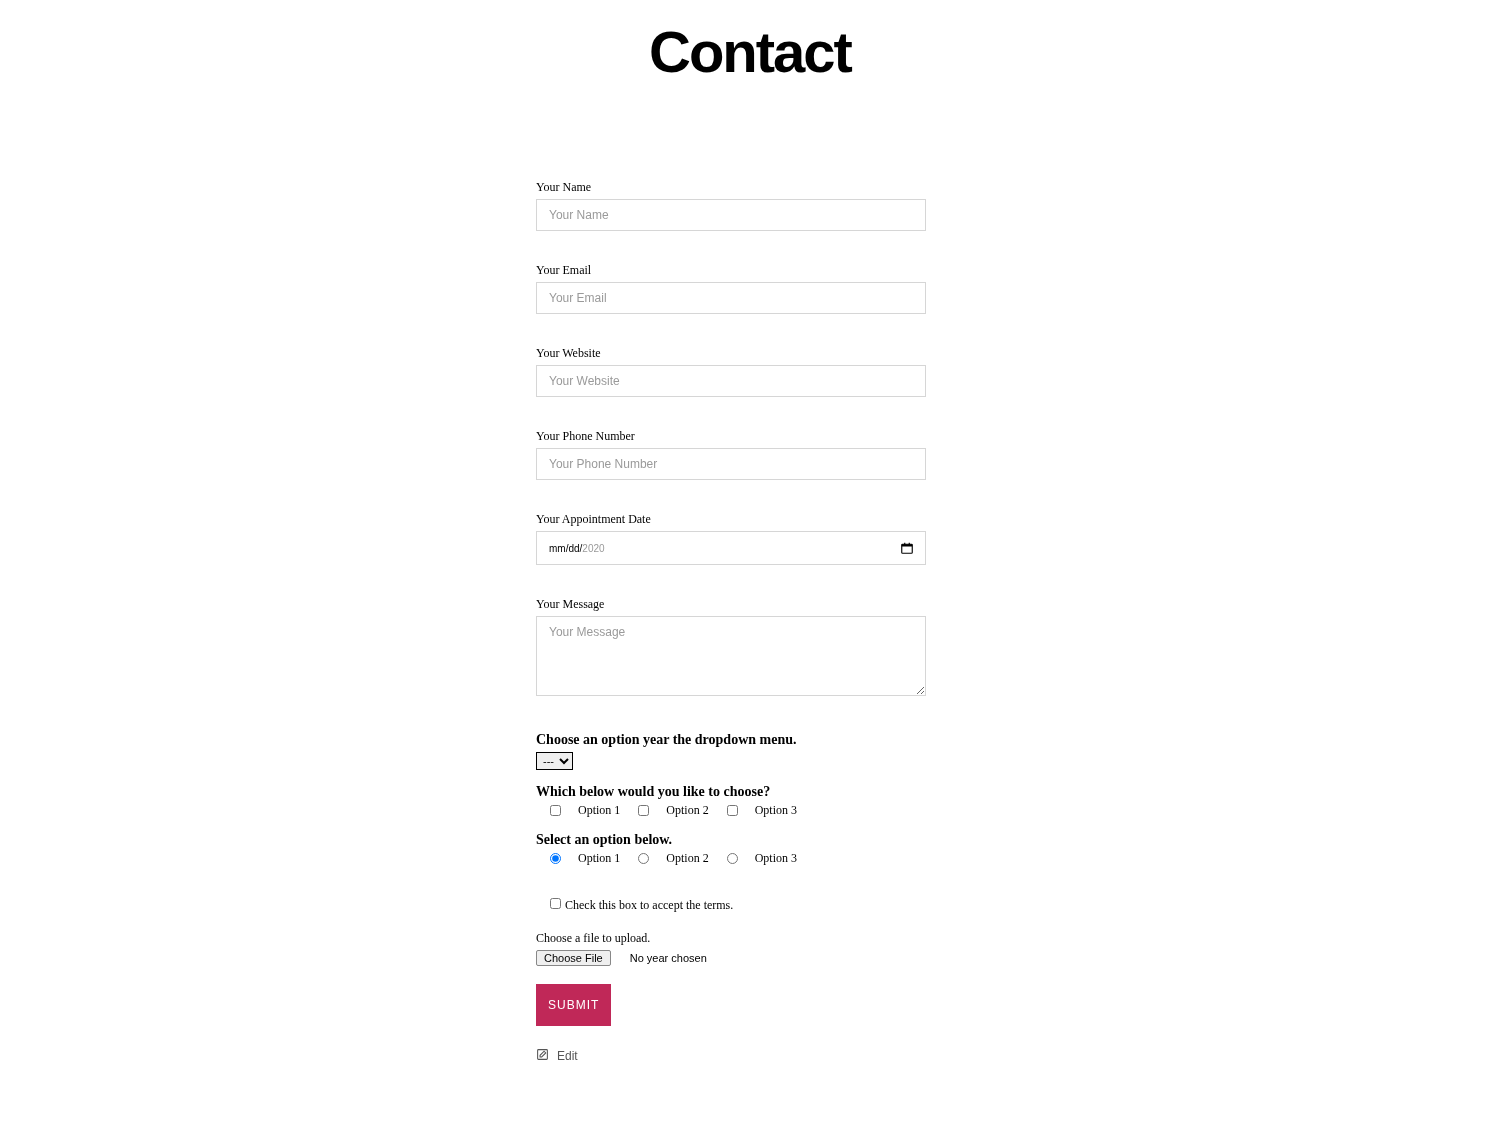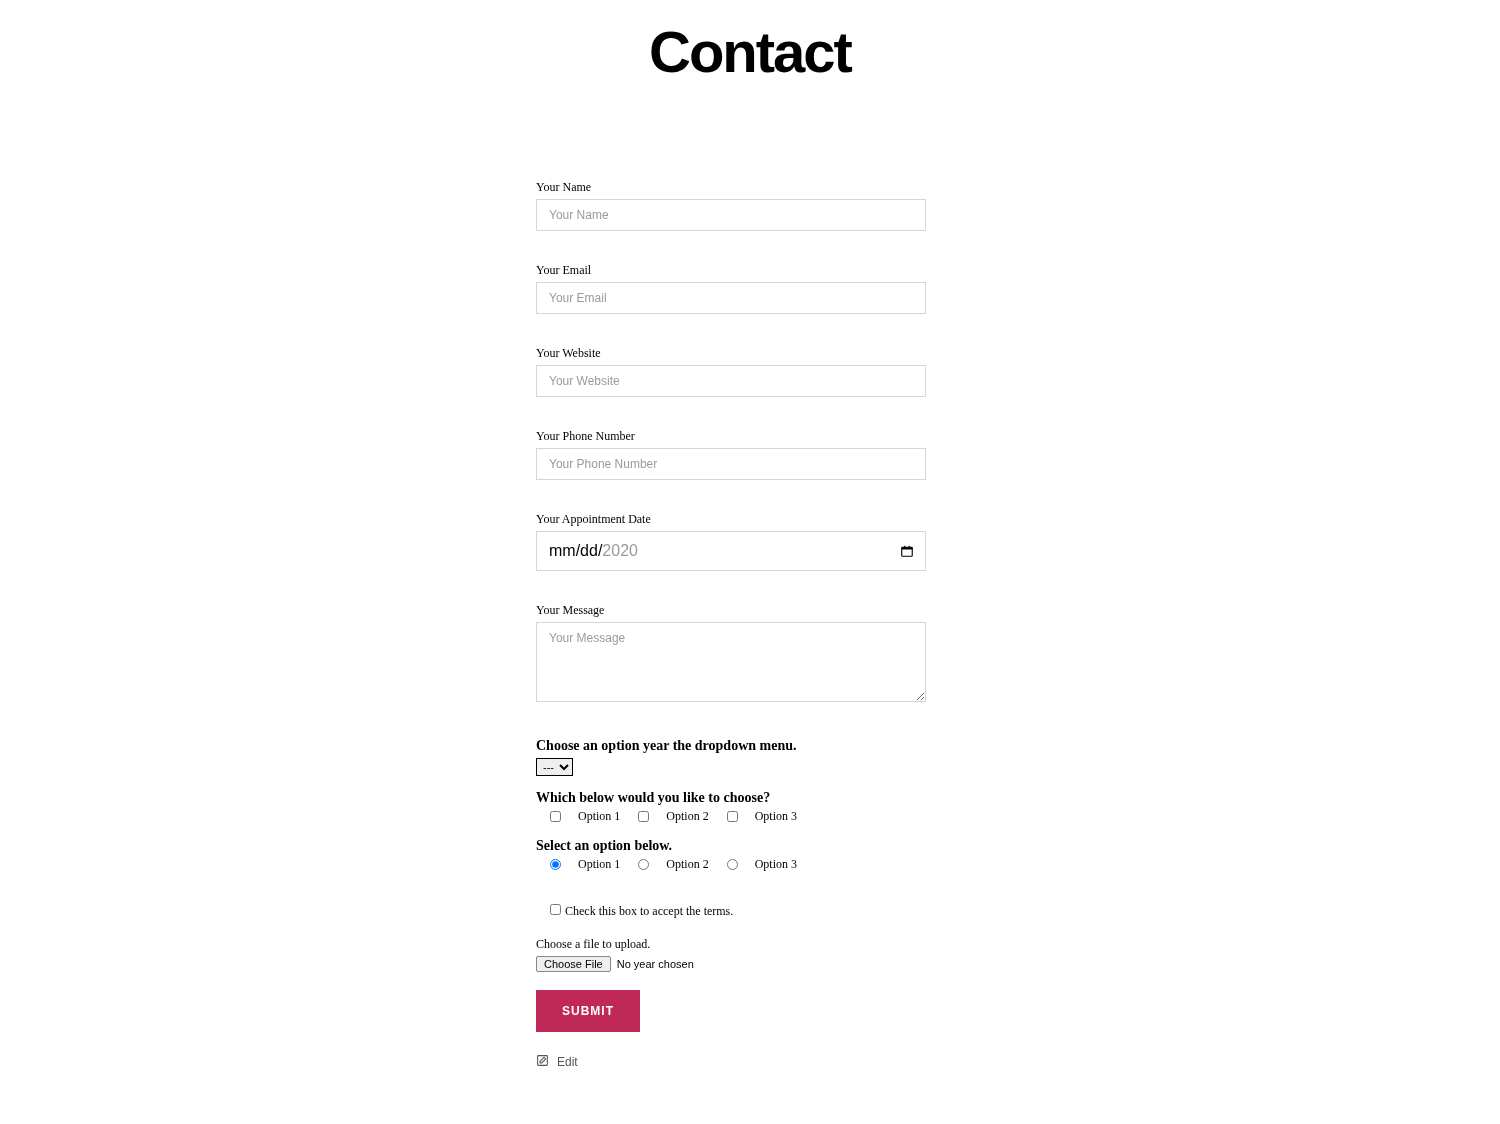--- a/index.html
+++ b/index.html
@@ -60,21 +60,21 @@
     ::placeholder {
       color: #9a9a9a;
     }
     .date-display {
       display: flex;
       justify-content: space-between;
       align-items: center;
       border: 1px solid #d6d6d6;
       padding: 10px 12px;
       font-family: Arial, sans-serif;
-      font-size: 16px;
+      font-size: 10px;
       background: #fff;
     }
     .date-text .gray {
       color: #9a9a9a;
     }
     .calendar-icon svg {
       width: 12px;
       height: 12px;
       display: block;
     }
@@ -118,43 +118,43 @@
     .terms-row input[type="checkbox"] {
       width: 11px;
       height: 11px;
     }
     .quiz-input {
       margin-bottom: 20px;
     }
     .file-row {
       display: flex;
       align-items: center;
-      gap: 6px;
+      gap: 19px;
       font-family: Arial, sans-serif;
       font-size: 11px;
       margin-bottom: 18px;
     }
     .choose-file-btn {
       font-family: Arial, sans-serif;
       font-size: 11px;
       background: #efefef;
       border: 1px solid #888;
       border-radius: 2px;
       padding: 1px 7px;
       cursor: pointer;
     }
     .submit-btn {
       background: #c02858;
       color: #fff;
       border: none;
       font-family: Arial, sans-serif;
       font-size: 12px;
-      font-weight: bold;
+      font-weight: normal;
       letter-spacing: 1px;
-      padding: 14px 26px;
+      padding: 14px 12px;
       cursor: pointer;
       margin-bottom: 22px;
     }
     .edit-row {
       display: flex;
       align-items: center;
       gap: 8px;
       font-family: Arial, sans-serif;
       font-size: 12px;
       color: #555;

